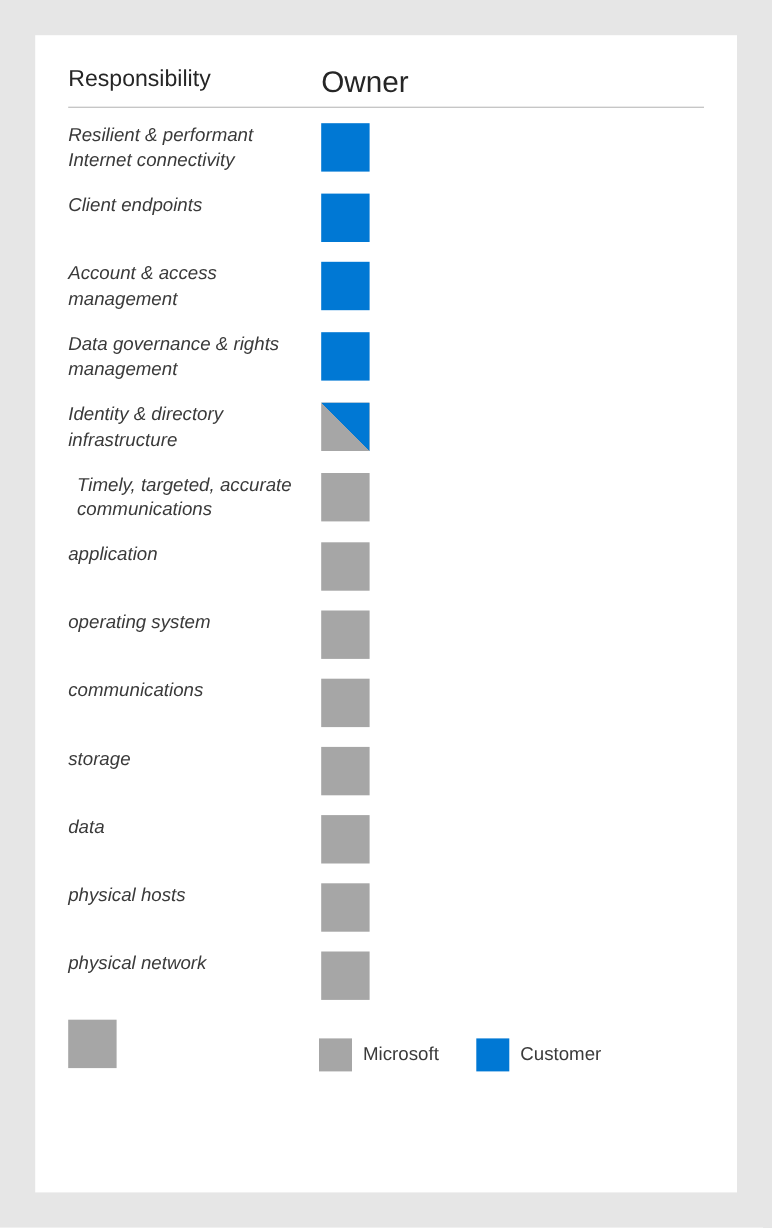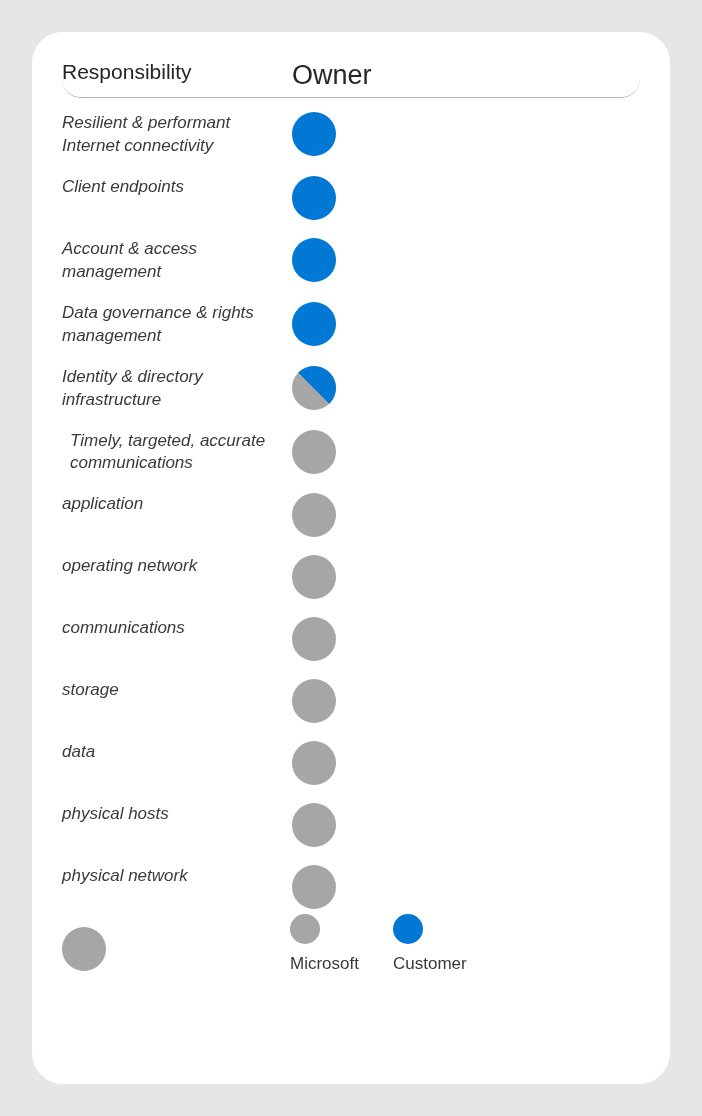--- a/index.html
+++ b/index.html
@@ -1,19 +1,18 @@
 <!DOCTYPE html>
 <html><head>
   <meta charset="utf-8">
   <style>
     * {
       box-sizing: border-box;
       margin: 0;
       padding: 0;
-      border-radius: 31px;
     }
     body {
       width: 702px;
       height: 1116px;
       background: #e6e6e6;
       font-family: "Segoe UI", Arial, sans-serif;
       padding: 32px;
     }
     .card {
       background: #ffffff;
@@ -80,22 +79,22 @@
     .legend {
       position: absolute;
       bottom: 110px;
       left: 258px;
       display: flex;
       gap: 34px;
       align-items: center;
     }
     .legend-item {
       display: flex;
+      align-items: center;
       gap: 10px;
-      flex-direction: column;
     }
     .legend-swatch {
       width: 30px;
       height: 30px;
     }
     .legend-swatch.microsoft {
       background: #a6a6a6;
     }
     .legend-swatch.customer {
       background: #0078d4;
@@ -138,21 +137,21 @@
       </div>
       <div class="row">
         <div class="label indent">Timely, targeted, accurate communications</div>
         <div class="swatch microsoft"></div>
       </div>
       <div class="row">
         <div class="label">application</div>
         <div class="swatch microsoft"></div>
       </div>
       <div class="row">
-        <div class="label">operating network</div>
+        <div class="label">operating system</div>
         <div class="swatch microsoft"></div>
       </div>
       <div class="row">
         <div class="label">communications</div>
         <div class="swatch microsoft"></div>
       </div>
       <div class="row">
         <div class="label">storage</div>
         <div class="swatch microsoft"></div>
       </div>

